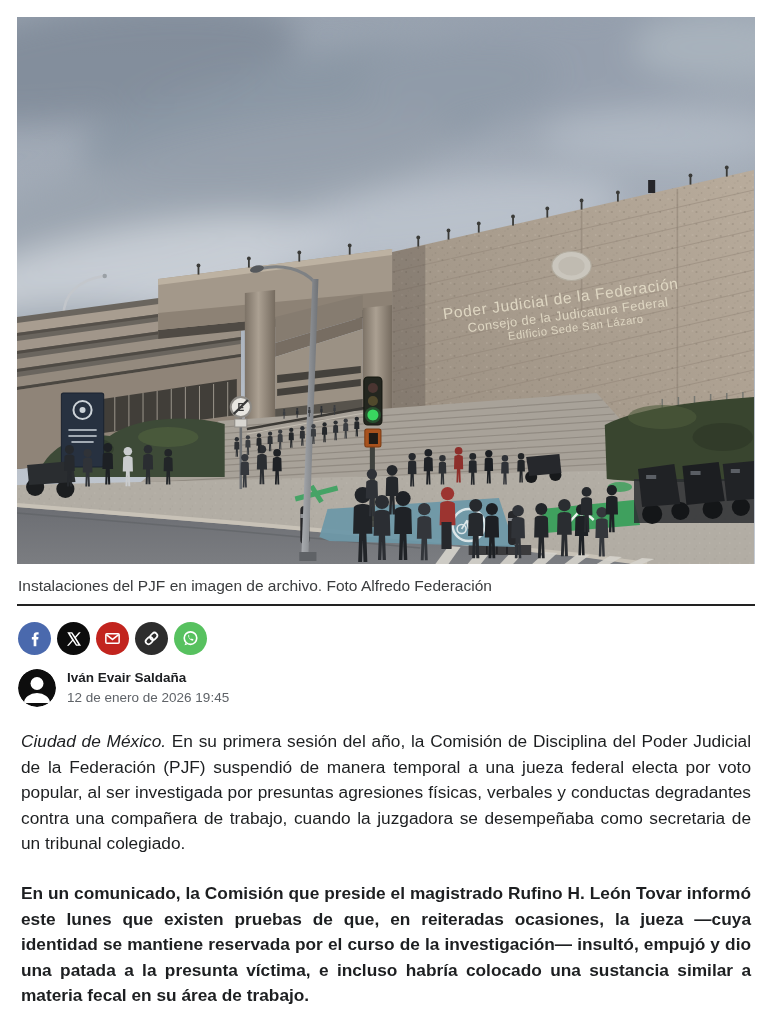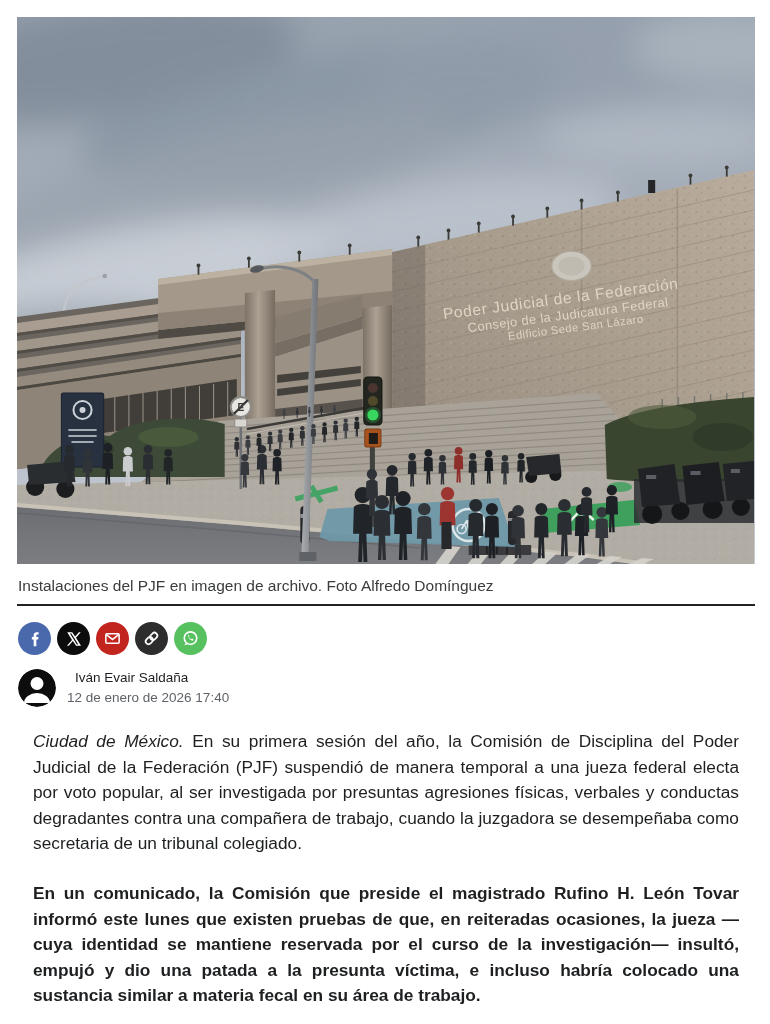--- a/index.html
+++ b/index.html
@@ -8,23 +8,23 @@
   .photo-wrap{margin:0;padding:0;}
   .photo-wrap svg{display:block;}
   .caption{margin:12px 0 0 1px;font-size:15.5px;color:#3a3c3e;line-height:1.25;}
   .divider{margin:9px 0 0;border:0;border-top:2px solid #222;}
   .share{margin:16px 0 0 1px;display:flex;gap:6px;}
   .share button{width:33px;height:33px;border-radius:50%;border:0;padding:0;display:flex;align-items:center;justify-content:center;cursor:pointer;}
   .share .fb{background:#4a69ad;} .share .xx{background:#0c0c0c;} .share .em{background:#c2241e;}
   .share .lk{background:#2d2d2d;} .share .wa{background:#57c15f;}
   .author{margin:14px 0 0 1px;display:flex;align-items:center;gap:11px;}
   .author-meta{display:flex;flex-direction:column;}
-  .author-name{font-size:13.5px;font-weight:400;color:#1c1e21;line-height:1.2;margin-left:8px;}
+  .author-name{font-size:13.5px;font-weight:700;color:#1c1e21;line-height:1.2;}
   .author-date{font-size:13.5px;color:#5f6368;margin-top:4px;line-height:1.2;}
-  .body-p{margin:22px 16px 0;font-size:17.3px;line-height:25.4px;color:#1d1f21;text-align:justify;}
+  .body-p{margin:22px 4px 0;font-size:17.3px;line-height:25.4px;color:#1d1f21;text-align:justify;}
   .body-p.second{margin-top:25px;font-weight:bold;}
   .lead-loc{font-style:italic;}
 </style>
 </head>
 <body>
 
 <div class="page">
 
   <figure class="photo-wrap">
     <svg width="738" height="547" viewBox="0 0 732 547" preserveAspectRatio="none">
@@ -383,21 +383,21 @@
         <use href="#prsn" transform="translate(446.7,436) scale(1.07)" fill="#24272b"></use>
         <use href="#prsn" transform="translate(462.3,433) scale(1.13)" fill="#1b1e22"></use>
         <use href="#prsn" transform="translate(479,438) scale(1)" fill="#2f3237"></use>
         <use href="#prsn" transform="translate(495,436) scale(1)" fill="#222528"></use>
         <use href="#prsn" transform="translate(557.3,470) scale(1.53)" fill="#26292d"></use>
         <use href="#prsn" transform="translate(582,468) scale(1.6)" fill="#1e2125"></use>
       </g>
     </svg>
   </figure>
 
-  <p class="caption">Instalaciones del PJF en imagen de archivo. Foto Alfredo Domínguez</p>
+  <p class="caption">Instalaciones del PJF en imagen de archivo. Foto Alfredo Federación</p>
 
   <hr class="divider">
 
   <div class="share">
     <button class="fb">
       <svg width="18" height="18" viewBox="0 0 20 20">
         <path fill="#fff" d="M11.5,18 L8.5,18 L8.5,10.5 L6.5,10.5 L6.5,7.8 L8.5,7.8 L8.5,6 C8.5,3.8 9.8,2.5 11.9,2.5 L14,2.6 L14,5.1 L12.6,5.1 C11.8,5.1 11.5,5.5 11.5,6.3 L11.5,7.8 L13.9,7.8 L13.5,10.5 L11.5,10.5 Z"></path>
       </svg>
     </button>
     <button class="xx">
@@ -436,21 +436,21 @@
           </clipPath>
         </defs>
       <g clip-path="url(#avc)">
         <circle cx="19" cy="19" r="19" fill="#0d0d0d"></circle>
         <circle cx="19" cy="14.5" r="6.5" fill="#fff"></circle>
         <path d="M6,34 a13,10 0 0 1 26,0 z" fill="#fff"></path>
       </g>
     </svg>
     <div class="author-meta">
       <span class="author-name">Iván Evair Saldaña</span>
-      <span class="author-date">12 de enero de 2026 17:40</span>
+      <span class="author-date">12 de enero de 2026 19:45</span>
     </div>
   </div>
 
   <p class="body-p"><em class="lead-loc">Ciudad de México.</em><span> En su primera sesión del año, la Comisión de Disciplina del Poder Judicial de la Federación (PJF) suspendió de manera temporal a una jueza federal electa por voto popular, al ser investigada por presuntas agresiones físicas, verbales y conductas degradantes contra una compañera de trabajo, cuando la juzgadora se desempeñaba como secretaria de un tribunal colegiado.</span></p>
 
   <p class="body-p second">En un comunicado, la Comisión que preside el magistrado Rufino H. León Tovar informó este lunes que existen pruebas de que, en reiteradas ocasiones, la jueza —cuya identidad se mantiene reservada por el curso de la investigación— insultó, empujó y dio una patada a la presunta víctima, e incluso habría colocado una sustancia similar a materia fecal en su área de trabajo.</p>
 
 </div>
 
 </body></html>

